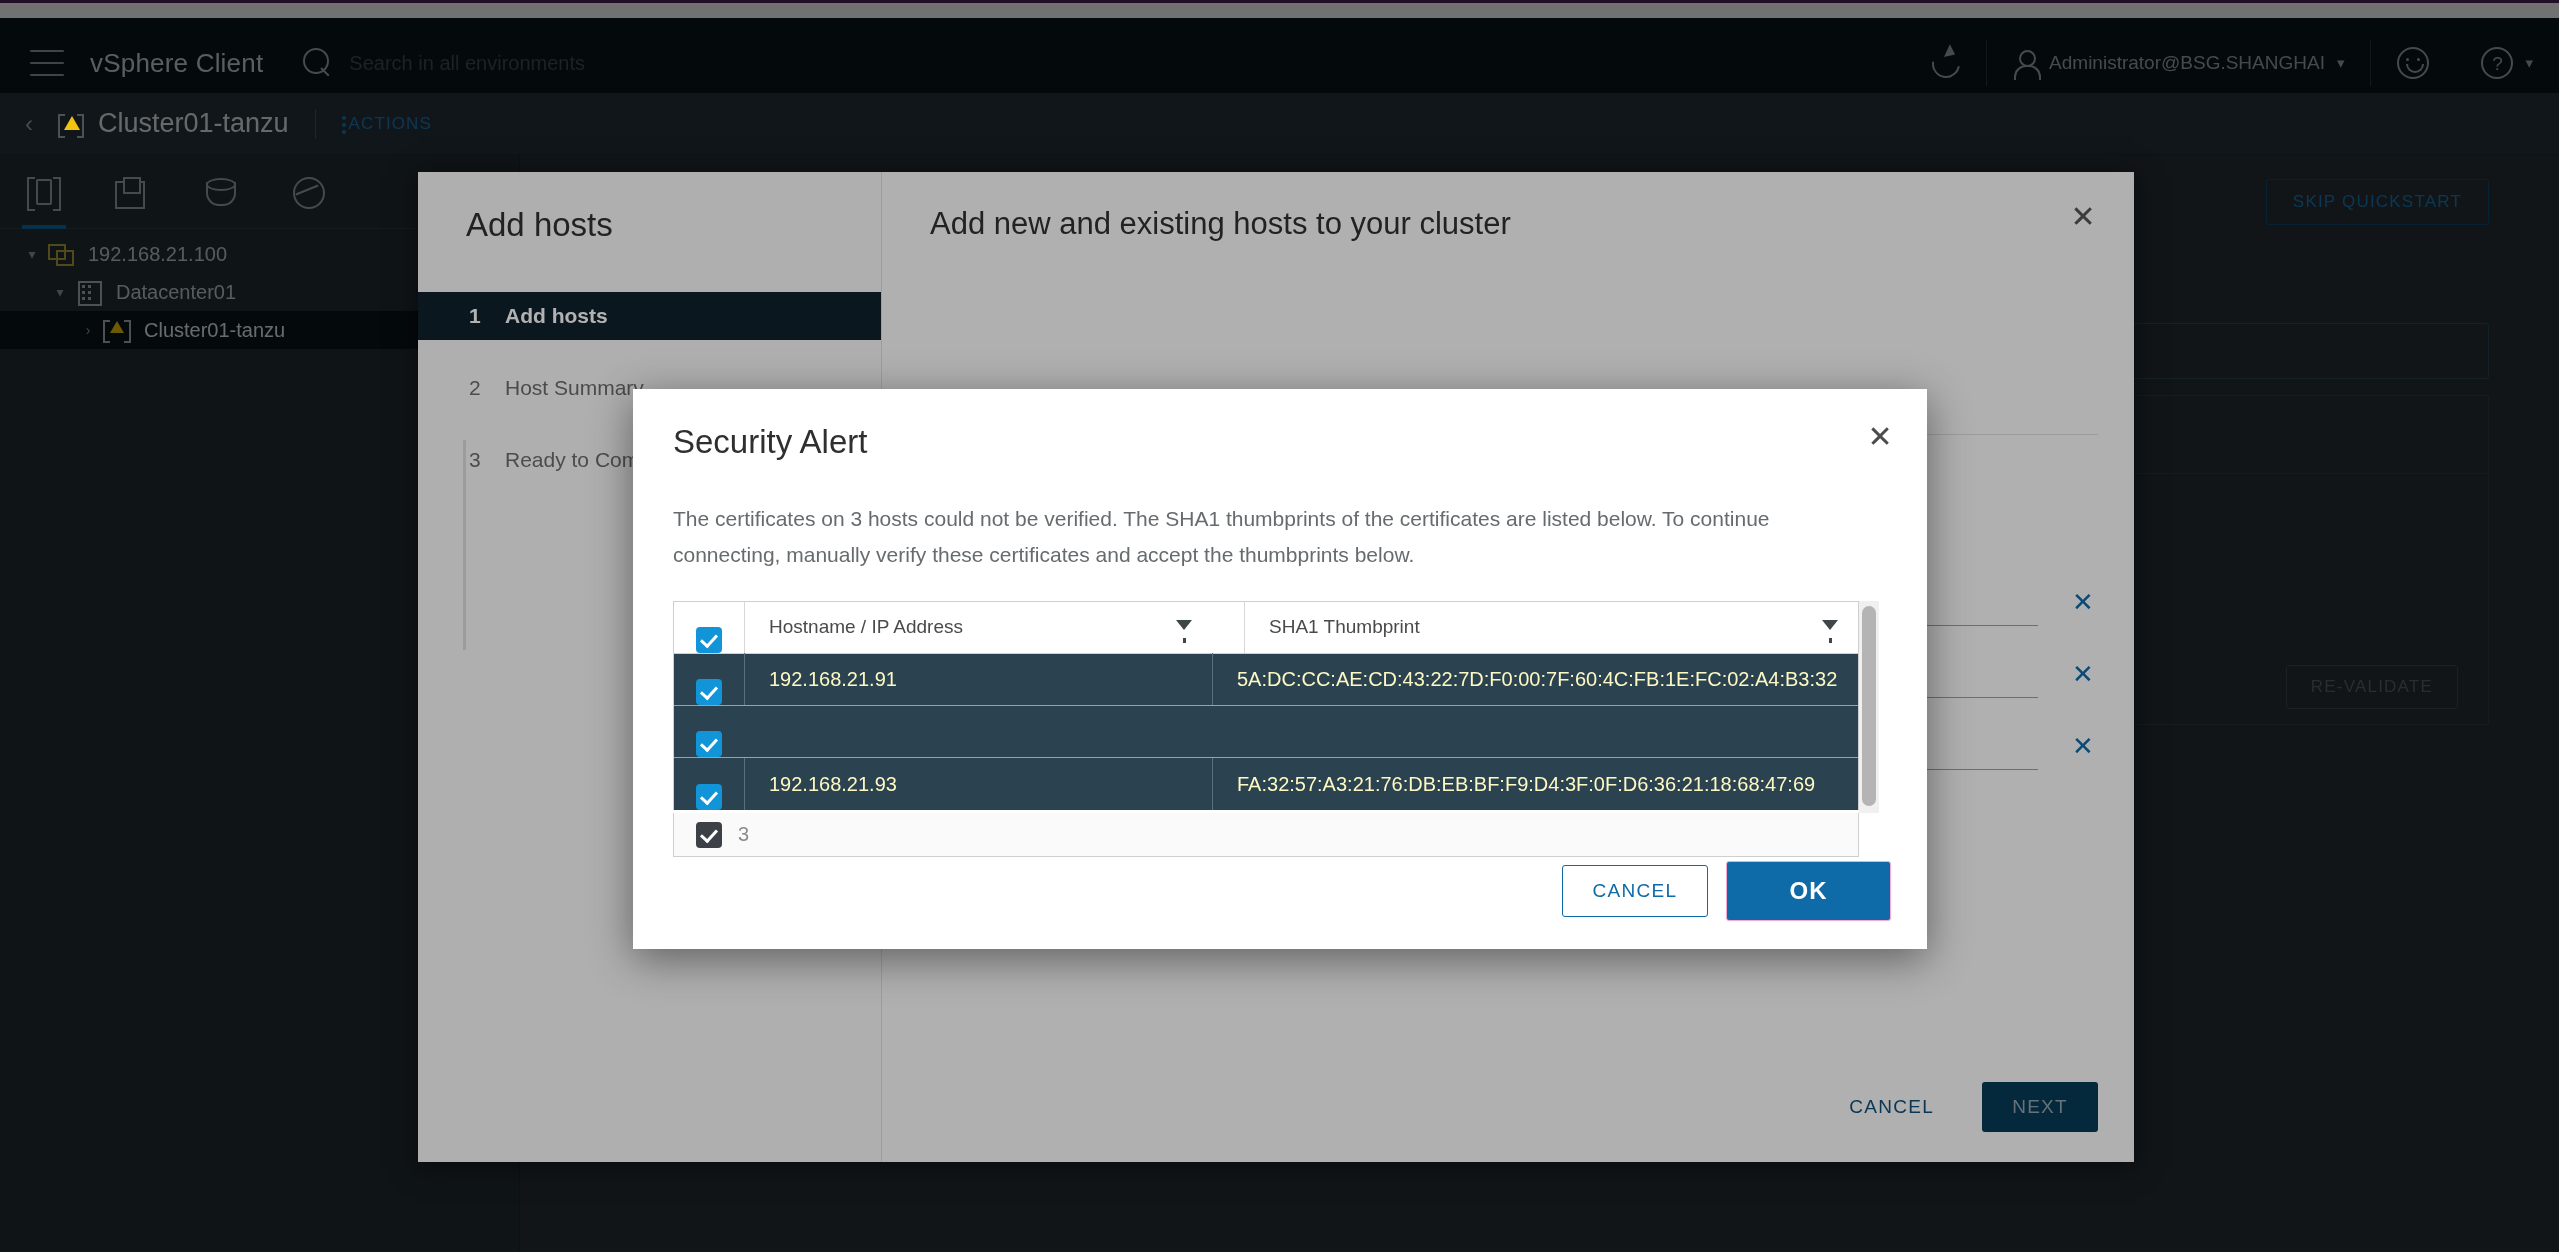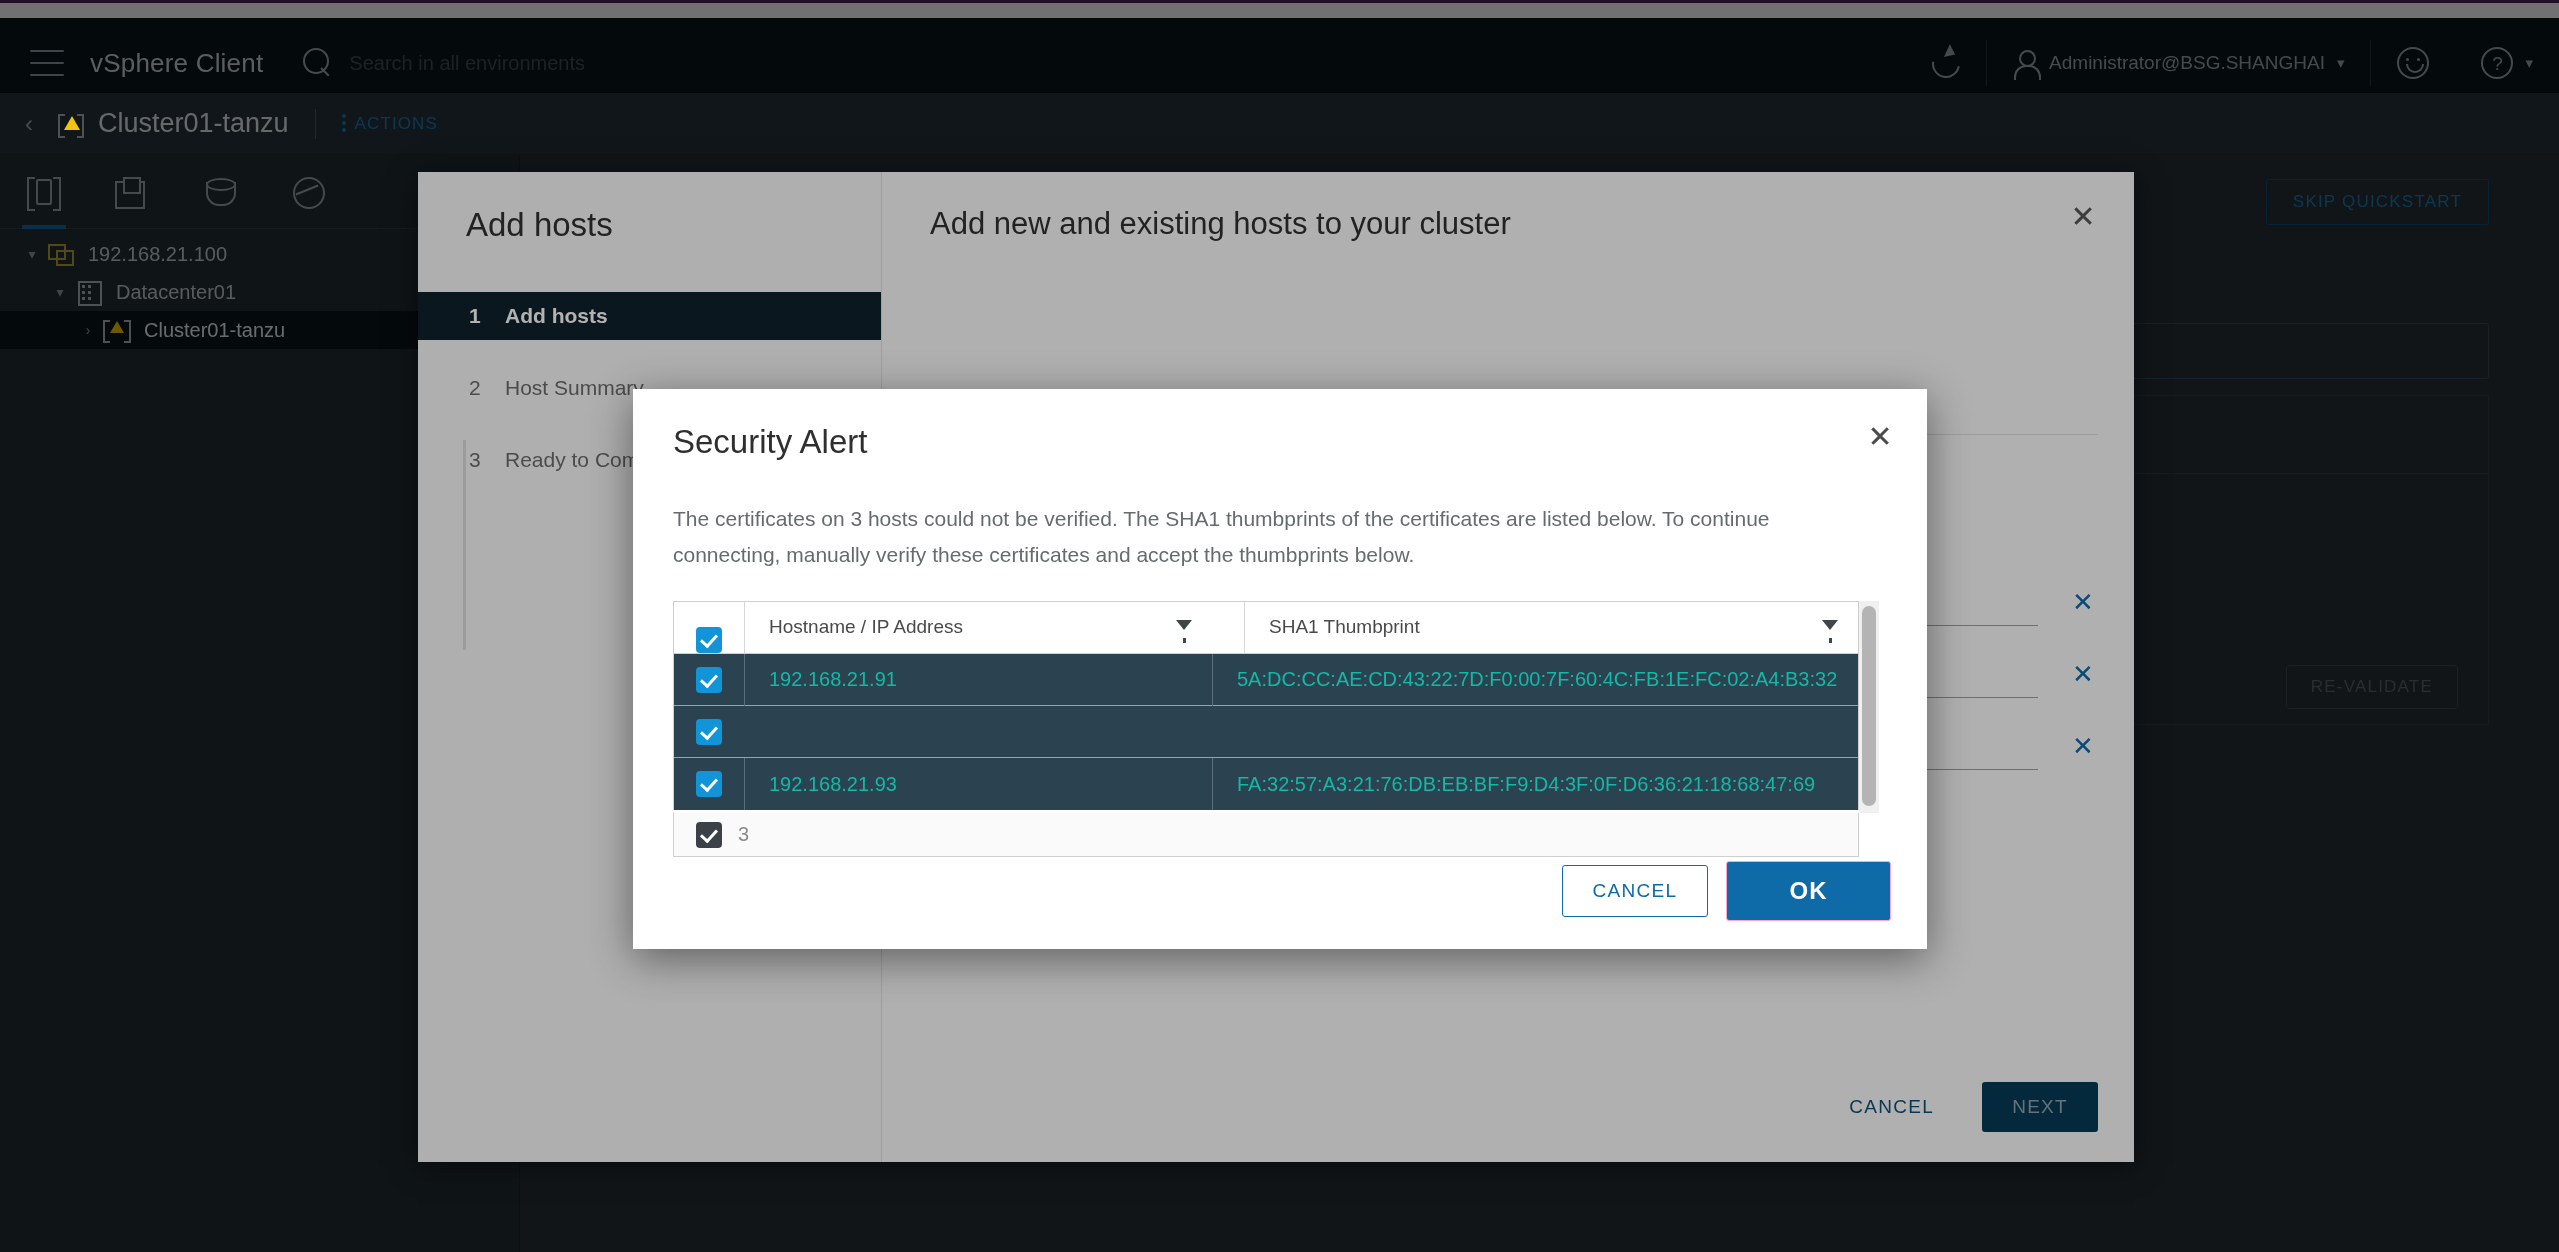--- a/index.html
+++ b/index.html
@@ -129,21 +129,21 @@
   .cluster-glyph::before { left: 0; border-right: none; }
   .cluster-glyph::after { right: 0; border-left: none; }
   .warn-badge {
     position: absolute; left: 6px; top: 4px; width: 0; height: 0;
     border-left: 8px solid transparent; border-right: 8px solid transparent;
     border-bottom: 14px solid #f1c40f; z-index: 2;
   }
   .obj-title { font-size: 27px; color: #e3e9ec; }
   .obj-sep { width: 1px; height: 30px; background: #48545c; margin: 0 26px; }
   .actions-btn {
-    display: flex; align-items: flex-start; gap: 9px; color: #1a7bb9;
+    display: flex; align-items: flex-end; gap: 3px; color: #1a7bb9;
     font-size: 17px; letter-spacing: 1.1px; cursor: pointer;
   }
   .kebab { display: flex; flex-direction: column; gap: 3px; }
   .kebab i { width: 4px; height: 4px; background: #1a7bb9; border-radius: 50%; display:block; }
 
   
   .navigator {
     position: absolute; top: 155px; left: 0; width: 520px; bottom: 0;
     background: #222d34; border-right: 1px solid #1a242a;
   }
@@ -386,22 +386,22 @@
   .cb {
     width: 26px; height: 26px; border-radius: 4px; background: #1294d8;
     position: relative; cursor: pointer;
   }
   .cb::after {
     content: ""; position: absolute; left: 8px; top: 4px; width: 7px; height: 13px;
     border: solid #fff; border-width: 0 3px 3px 0; transform: rotate(42deg);
   }
   .cb.dark { background: #3b4146; }
   .tbl-row {
-    display: flex; height: 52px; align-items: center;
-    background: #2b4250; color: #14b8a6; border-bottom: 1px solid #97a3ac;
+    display: flex; height: 52px; align-items: flex-end;
+    background: #2b4250; color: #fef9c3; border-bottom: 1px solid #97a3ac;
   }
   .td-cb { width: 70px; display: flex; align-items: center; justify-content: center; }
   .td {
     display: flex; align-items: center; height: 52px; font-size: 20px;
     border-left: 1px solid #5c6f7c; padding-left: 24px;
   }
   .td.col1 { width: 468px; }
   .td.col2 { flex: 1; }
   .tbl-foot {
     display: flex; align-items: center; gap: 16px; height: 44px;

